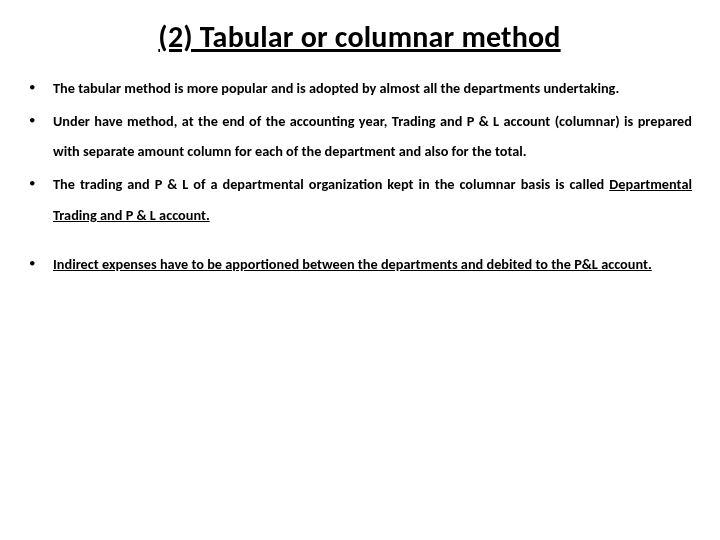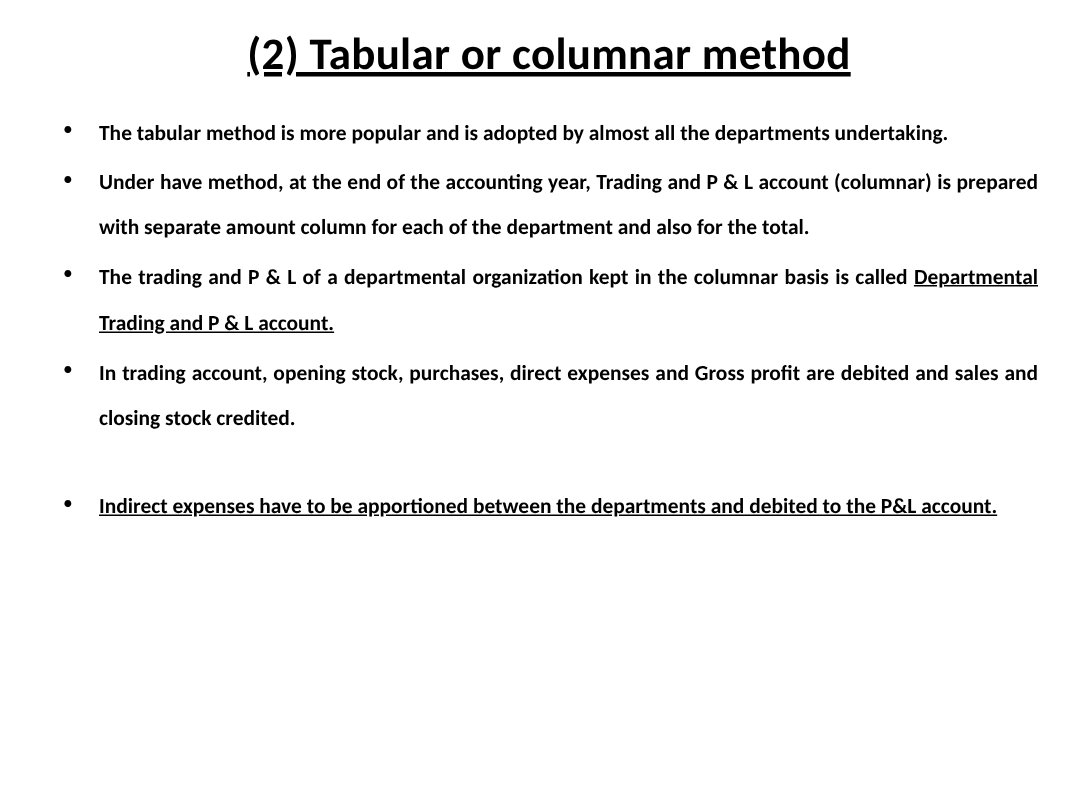--- a/index.html
+++ b/index.html
@@ -8,21 +8,21 @@
     width: 720px;
     height: 540px;
     background: #fff;
     font-family: Calibri, Arial, sans-serif;
     color: #000;
   }
   .slide {
     box-sizing: border-box;
     width: 720px;
     height: 540px;
-    padding: 14px 28px 0 40px;
+    padding: 14px 28px 0 27px;
   }
   .title {
     text-align: center;
     font-size: 30px;
     font-weight: 700;
     text-decoration: underline;
     margin: 4px 0 18px 0;
     letter-spacing: 0.2px;
   }
   ul.bullets {
@@ -41,21 +41,21 @@
   }
   ul.bullets > li::before {
     content: "•";
     position: absolute;
     left: 2px;
     top: 0;
     font-weight: 400;
     font-size: 13px;
   }
   .gap-before {
-    margin-top: 28px;
+    margin-top: 18px;
   }
   .underline { text-decoration: underline; }
 </style>
 </head>
 <body>
 
 <div class="slide">
   <div class="title">(2) Tabular or columnar method</div>
 
   <ul class="bullets">
@@ -66,22 +66,19 @@
     </li>
 
     <li>
       <span>Under have method, at the end of the accounting year, </span><span>Trading and P &amp; L account (columnar) is</span><span> prepared with separate amount column for each of the department and also for the total.</span>
     </li>
 
     <li>
       <span>The trading and P &amp; L of a departmental organization kept in the columnar basis is called </span><span class="underline">Departmental Trading and P &amp; L account.</span>
     </li>
 
-    <li>
-      <span> In trading account, </span><span>opening stock, purchases, direct expenses</span><span> and Gross profit are debited and sales and closing stock credited.</span>
-    </li>
 
     <li class="gap-before">
       <span> </span><span class="underline">Indirect expenses have to be apportioned between the departments and debited to the P&amp;L account.</span>
     </li>
 
   </ul>
 </div>
 
 </body></html>

